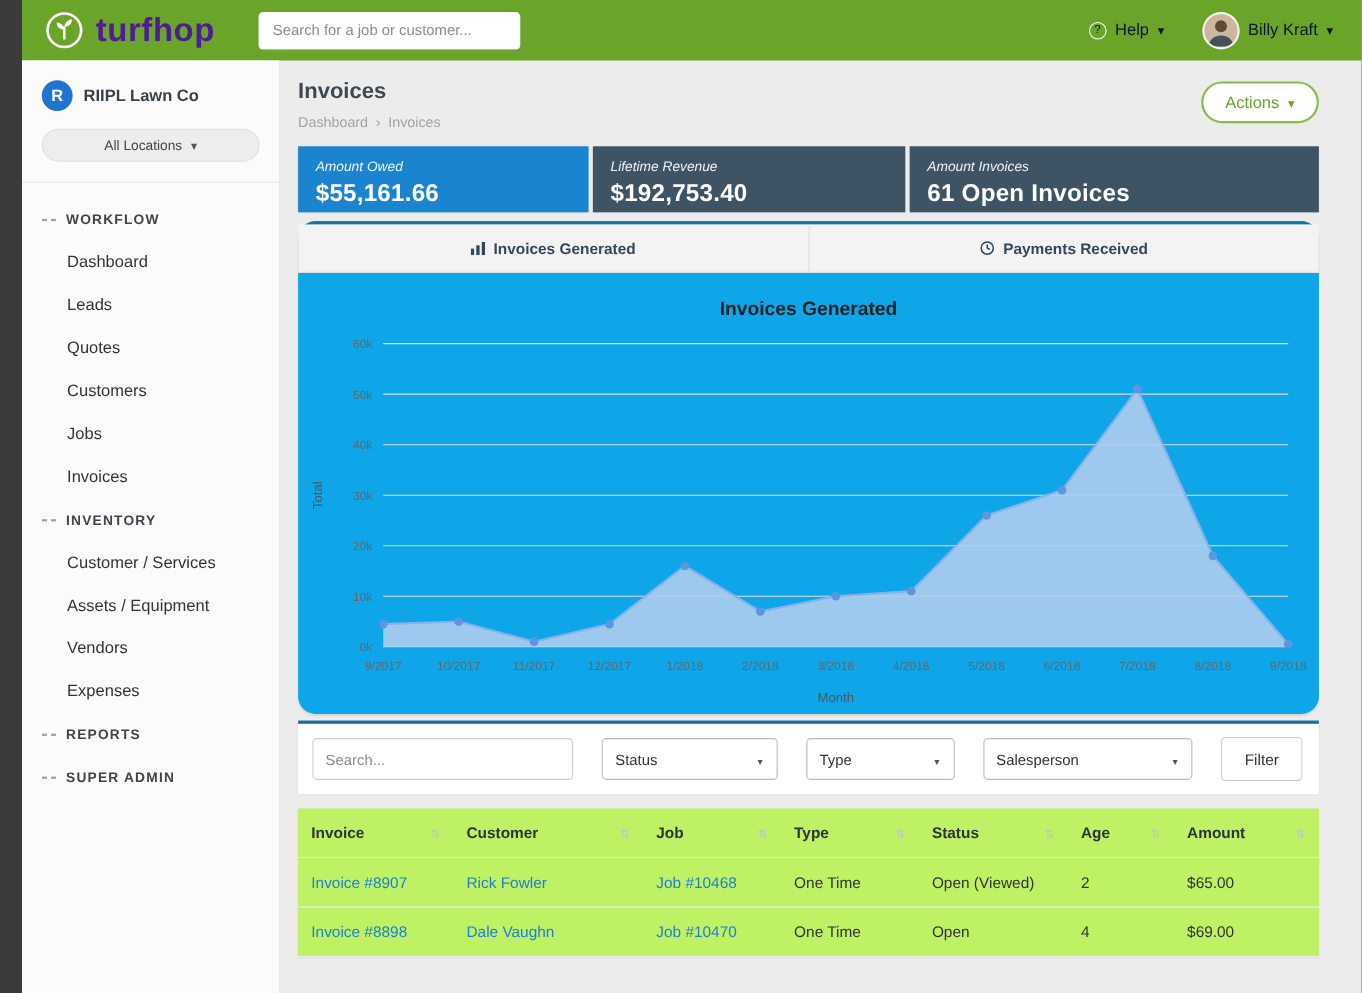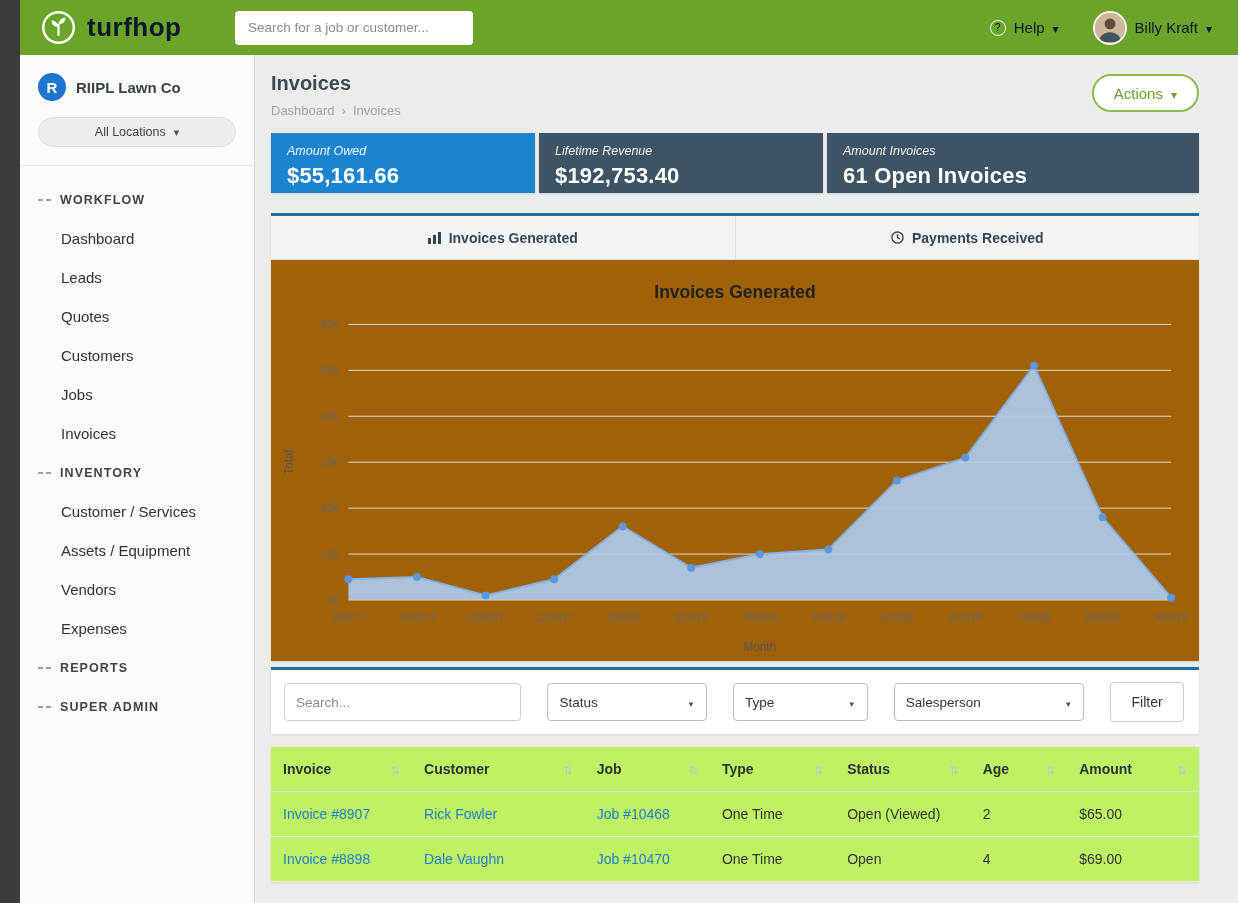--- a/index.html
+++ b/index.html
@@ -6,21 +6,21 @@
     --brand-green:#6aa428; --card-blue:#1a84cf; --card-slate:#3e5465;
     --panel-accent:#19719c; --link-blue:#1d7fd1;
   }
   *{box-sizing:border-box;margin:0;padding:0;font-family:"Liberation Sans",sans-serif;}
   html,body{width:1238px;height:903px;overflow:hidden;background:#3b3b3b;}
   .app{margin-left:20px;width:1218px;height:903px;display:flex;flex-direction:column;background:#ececec;}
 
   
   .topbar{height:55px;background:var(--brand-green);display:flex;align-items:center;flex-shrink:0;}
   .brand{display:flex;align-items:center;gap:10px;width:215px;padding-left:20px;cursor:pointer;}
-  .brand-name{color:#0f172a;font-size:26px;font-weight:bold;letter-spacing:.5px;}
+  .brand-name{color:#4c1d95;font-size:30px;font-weight:bold;letter-spacing:.5px;}
   .top-search input{width:238px;height:34px;border:2px solid rgba(255,255,255,.9);border-radius:4px;
     padding:0 11px;font-size:13.5px;color:#333;outline:none;}
   .top-search input::placeholder{color:#8b8b8b;}
   .top-right{margin-left:auto;display:flex;align-items:center;gap:34px;padding-right:26px;color:#0f172a;}
   .help,.user{display:flex;align-items:center;gap:8px;font-size:15px;cursor:pointer;white-space:nowrap;}
   .help-icon{width:16px;height:16px;border:1px solid #fff;border-radius:50%;display:inline-flex;
     align-items:center;justify-content:center;font-size:10.5px;line-height:1;}
   .help-icon::before{content:"?";}
   .caret::after{content:"▾";font-size:12px;}
   .caret.dk::after{color:#555;font-size:11px;}
@@ -58,21 +58,21 @@
 
   
   .stats{margin-top:15px;display:grid;grid-template-columns:264fr 284fr 372fr;gap:4px;}
   .stat-card{height:60px;padding:11px 16px;color:#fff;box-shadow:0 1px 2px rgba(0,0,0,.12);}
   .stat-card.blue{background:var(--card-blue);}
   .stat-card.slate{background:var(--card-slate);}
   .stat-label{font-size:12.5px;font-style:italic;color:rgba(255,255,255,.92);}
   .stat-value{margin-top:5px;font-size:22px;font-weight:bold;letter-spacing:.2px;}
 
   
-  .chart-panel{margin-top:20px;background:#a16207;border-top:3px solid var(--panel-accent);box-shadow:0 1px 2px rgba(0,0,0,.1);}
+  .chart-panel{margin-top:8px;background:#0ea5e9;border-top:3px solid var(--panel-accent);box-shadow:0 1px 2px rgba(0,0,0,.1);border-radius:16px;}
   .tabs{display:flex;height:44px;background:#f3f3f3;border-bottom:1px solid #e0e0e0;}
   .tab{flex:1;display:flex;align-items:center;justify-content:center;gap:8px;font-size:14px;font-weight:bold;
     color:#33475b;cursor:pointer;}
   .tab + .tab{border-left:1px solid #e0e0e0;}
   .chart-body{padding:14px 8px 2px;}
   .chart-title{text-align:center;font-size:17.5px;font-weight:600;color:#222;margin:8px 0 6px;}
   #chart-svg{display:block;width:100%;}
   #chart-svg text.tick{font-size:11px;fill:#666;}
   #chart-svg text.axis-label{font-size:12px;fill:#555;}
 

